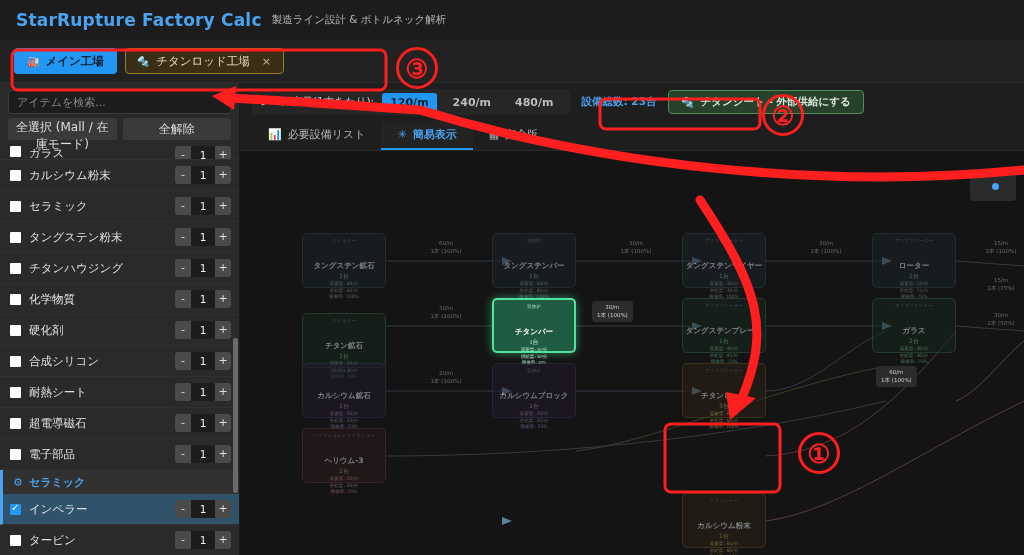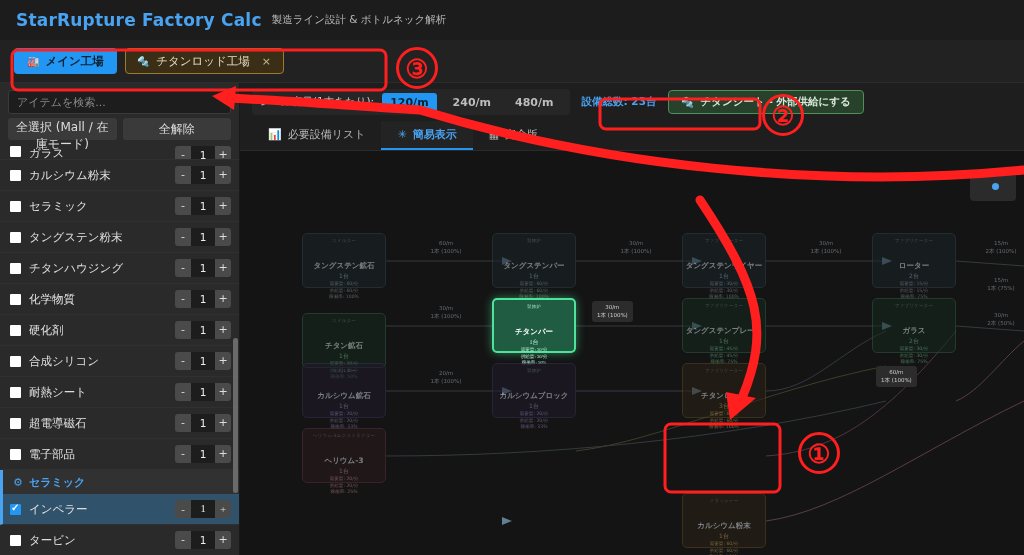--- a/index.html
+++ b/index.html
@@ -121,21 +121,21 @@
   .item-row {
     display: flex; align-items: center;
     height: 31px;
     padding: 0 8px 0 10px;
     border-bottom: 1px solid #303030;
     gap: 8px;
     font-size: 11.5px;
     color: #e2e2e2;
     cursor: pointer;
   }
-  .item-row.selected { background: #31526b; border-left: 3px solid #4aa3f0; padding-left: 7px; font-family: Liberation Serif, serif; }
+  .item-row.selected { background: #31526b; border-left: 3px solid #4aa3f0; padding-left: 7px; }
   .item-row.clipped { height: 14px; overflow: hidden; align-items: flex-start; }
   .chk {
     width: 11px; height: 11px;
     background: #fff;
     border-radius: 1px;
     flex: 0 0 auto;
     position: relative;
   }
   .chk.on { background: #2196f3; }
   .chk.on::after {

